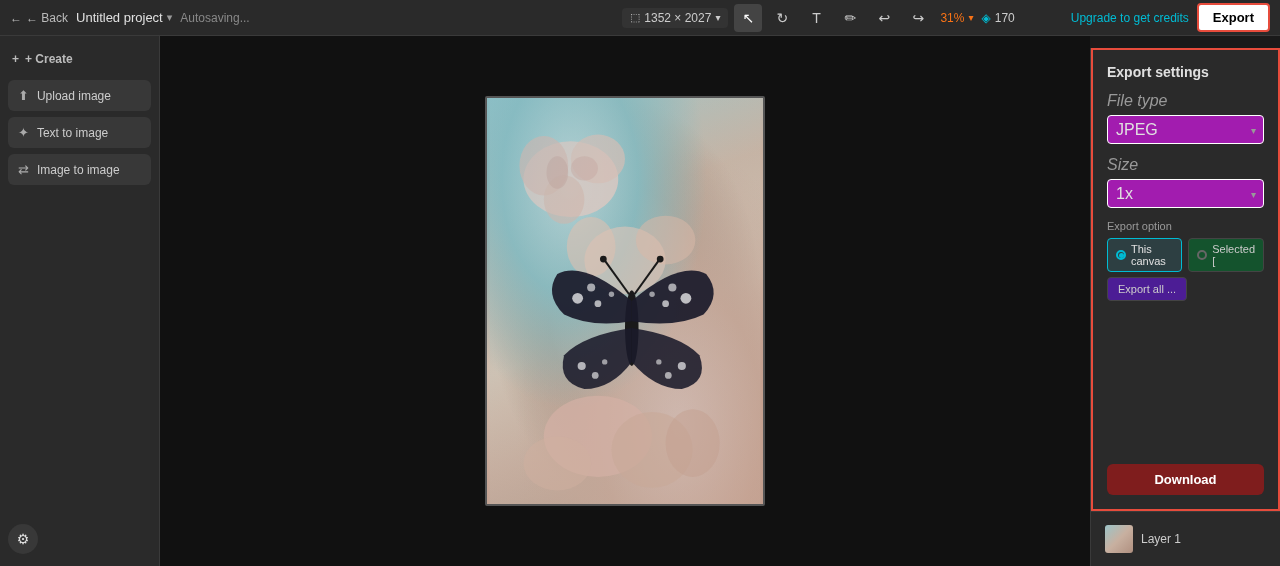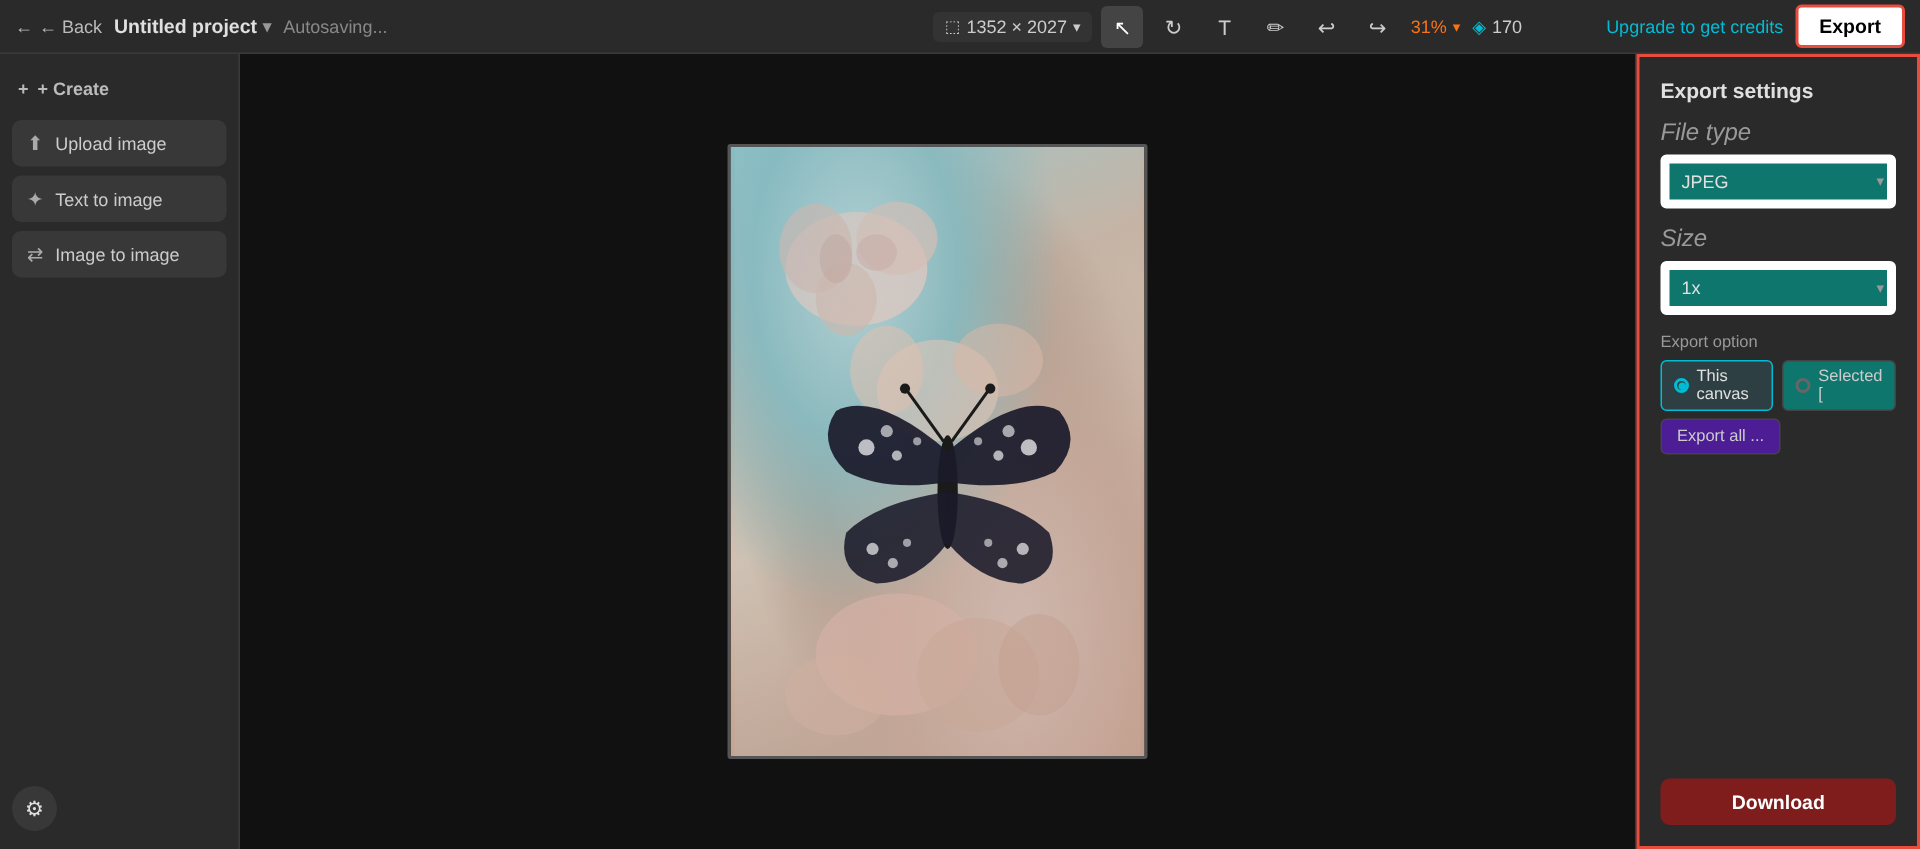--- a/index.html
+++ b/index.html
@@ -41,21 +41,21 @@
       cursor: pointer;
       font-size: 12px;
     }
     .project-name-btn {
       display: flex;
       align-items: center;
       gap: 4px;
       color: #e0e0e0;
       cursor: pointer;
       font-size: 13px;
-      font-weight: 700;
+      font-weight: 400;
     }
     .autosaving {
       color: #888;
       font-size: 12px;
     }
     .topbar-center {
       display: flex;
       align-items: center;
       gap: 6px;
     }
@@ -227,20 +227,21 @@
     }
 
     
     .right-panel {
       width: 190px;
       background: #2a2a2a;
       border-left: 1px solid #3a3a3a;
       display: flex;
       flex-direction: column;
       flex-shrink: 0;
+      margin-top: 12px;
     }
     .export-settings-panel {
       border: 2px solid #e74c3c;
       background: #2a2a2a;
       flex: 1;
       padding: 14px;
       display: flex;
       flex-direction: column;
       gap: 12px;
     }
@@ -253,26 +254,26 @@
       font-size: 16px;
       color: #999;
       margin-bottom: 5px;
       font-style: italic;
     }
     .select-wrapper {
       position: relative;
     }
     .select-wrapper select {
       width: 100%;
-      background: #0f766e;
-      border: 6px solid #ffffff;
+      background: #a21caf;
+      border: 1px solid #ffffff;
       border-radius: 4px;
       color: #e0e0e0;
       padding: 5px 8px;
-      font-size: 12px;
+      font-size: 16px;
       appearance: none;
       cursor: pointer;
     }
     .select-arrow {
       position: absolute;
       right: 8px;
       top: 50%;
       transform: translateY(-50%);
       color: #999;
       pointer-events: none;
@@ -289,21 +290,21 @@
       gap: 5px;
     }
     .radio-row {
       display: flex;
       gap: 6px;
     }
     .radio-btn {
       display: flex;
       align-items: center;
       gap: 5px;
-      background: #0f766e;
+      background: #14532d;
       border: 1px solid #444;
       border-radius: 4px;
       padding: 4px 8px;
       font-size: 11px;
       color: #ccc;
       cursor: pointer;
       flex: 1;
       justify-content: center;
     }
     .radio-btn.selected {
@@ -586,15 +587,21 @@
             <div class="export-all-btn">
               <span>Export all ...</span>
             </div>
           </div>
         </div>
       </div>
 
       <div class="download-btn">Download</div>
     </div>
 
+    <div class="layer-panel">
+      <div class="layer-item">
+        <div class="layer-thumb"></div>
+        <span class="layer-name">Layer 1</span>
+      </div>
+    </div>
   </div>
 
 </div>
 
 </body></html>

